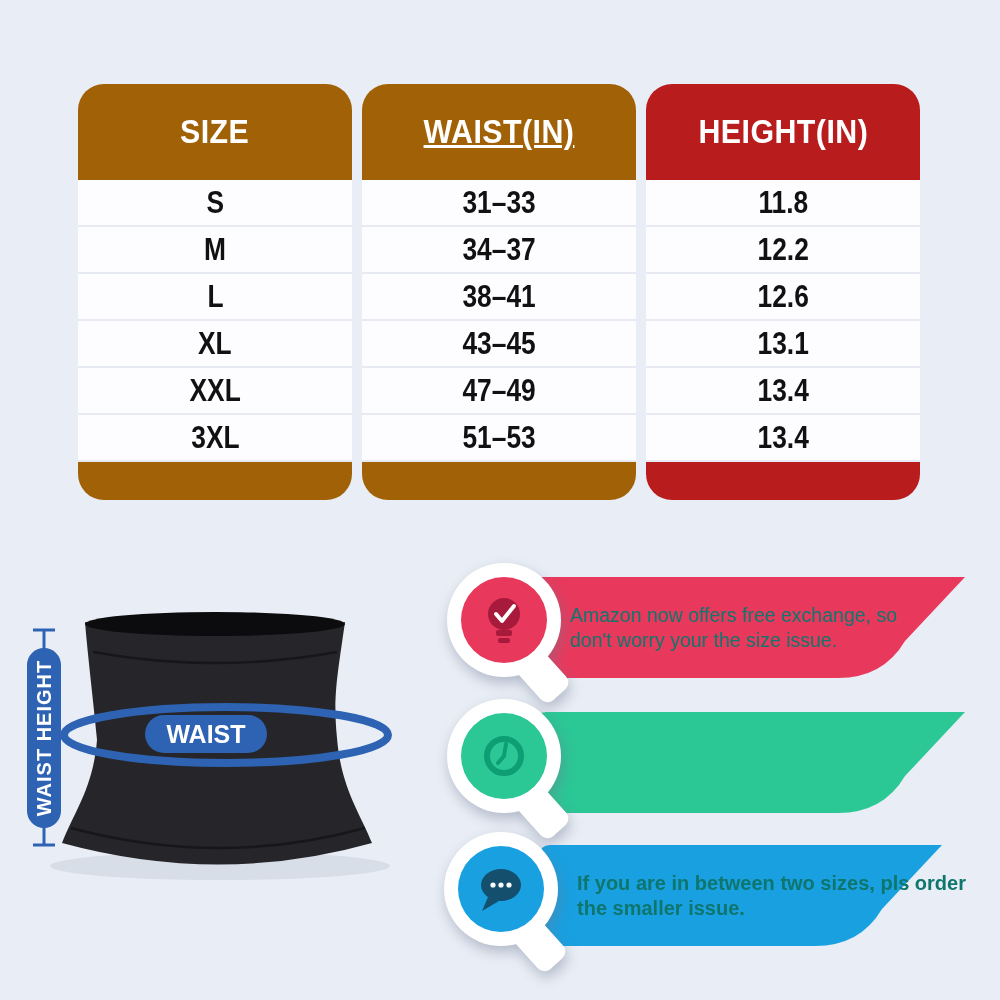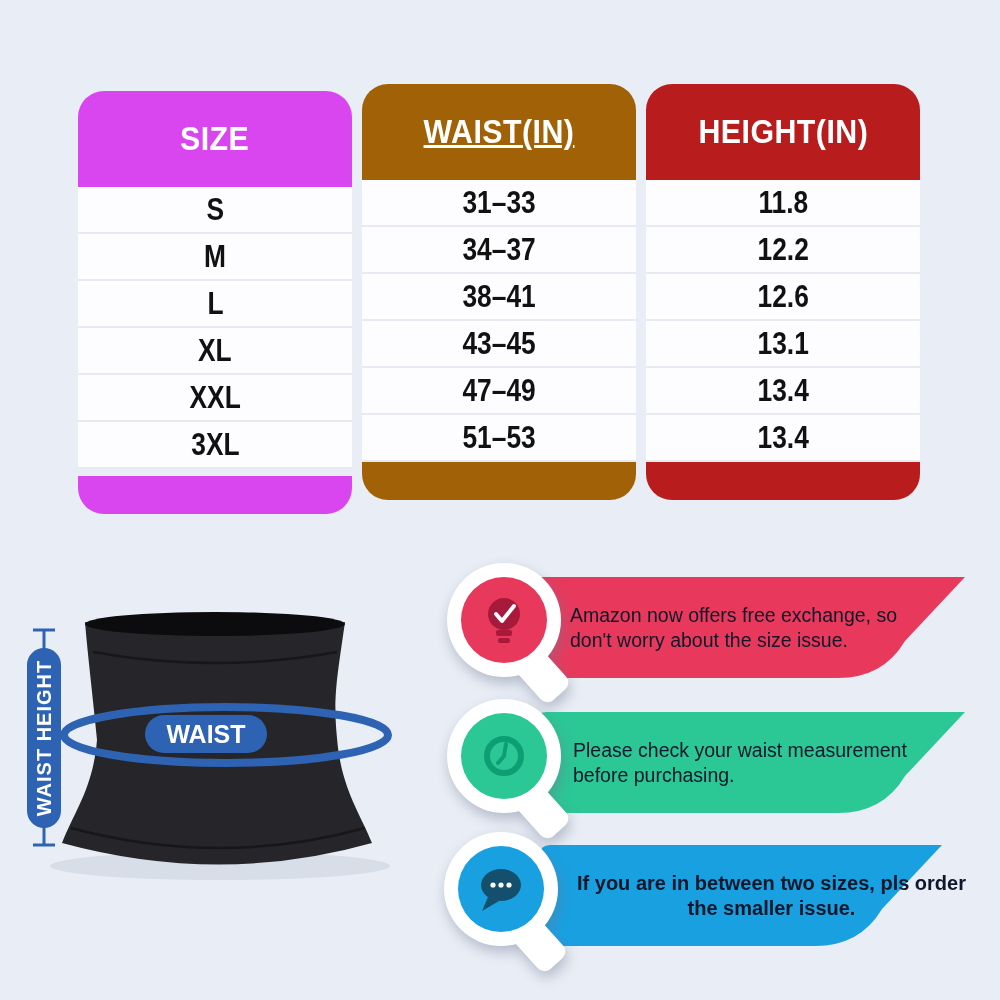--- a/index.html
+++ b/index.html
@@ -6,36 +6,36 @@
   body{font-family:"Liberation Sans","DejaVu Sans",sans-serif;}
   .canvas{position:relative;width:1000px;height:1000px;background:#E9EEF6;overflow:hidden;}
 
   
   .size-table{position:absolute;left:78px;top:84px;width:842px;display:grid;
     grid-template-columns:274px 274px 274px;column-gap:10px;}
   .col{display:flex;flex-direction:column;}
   .col-header{height:96px;border-radius:26px 26px 0 0;display:flex;align-items:center;justify-content:center;
     color:#fff;font-size:33px;font-weight:700;letter-spacing:.5px;}
   .col-footer{height:38px;border-radius:0 0 26px 26px;}
-  .c-green{background:#d946ef;margin-top:7px;}
+  .c-green{background:#a16207;}
   .c-blue{background:#a16207;text-decoration:underline;}
   .c-orange{background:#b91c1c;}
   .cell{height:45px;background:#FDFDFF;border-bottom:2px solid #E7EAF2;display:flex;align-items:center;justify-content:center;
     color:#111;font-size:31px;font-weight:700;}
   .cond{display:inline-block;transform:scaleX(.85);}
   .cond-h{display:inline-block;transform:scaleX(.92);}
 
   
   .diagram{position:absolute;left:15px;top:598px;width:430px;height:292px;}
 
   
   .note{position:absolute;}
   .ribbon{position:absolute;left:0;top:0;}
   .note-text{position:absolute;left:37px;top:0;height:101px;display:flex;flex-direction:column;justify-content:center;
-    color:#0f172a;font-size:19.5px;line-height:25px;white-space:nowrap;}
+    color:#0f766e;font-size:19.5px;line-height:25px;white-space:nowrap;}
   .note-text.bold{font-weight:700;font-size:20px;}
   .badge{position:absolute;filter:drop-shadow(2px 6px 7px rgba(110,120,145,.45));}
 </style>
 </head>
 <body>
 
 <div class="canvas">
 
   <div class="size-table">
 
@@ -144,56 +144,52 @@
     <rect x="12" y="50" width="34" height="180" rx="17" fill="#2E62B2"></rect>
     <text x="29" y="140" transform="rotate(-90 29 140)" text-anchor="middle" dominant-baseline="central" font-size="20" font-weight="700" fill="#FFFFFF" letter-spacing="1">WAIST HEIGHT</text>
   </svg>
 
   <div class="note" style="left:533px;top:577px;width:432px;height:101px;">
     <svg class="ribbon" width="432" height="101" viewBox="0 0 432 101">
       <path d="M10,0 L432,0 L372,64 Q350,101 305,101 L10,101 Q0,101 0,91 L0,10 Q0,0 10,0 Z" fill="#E8395C"></path>
     </svg>
     <div class="note-text">
       <div>Amazon now offers free exchange, so</div>
-      <div>don't worry about the size issue.</div>
+      <div>don't worry your the size issue.</div>
     </div>
   </div>
   <svg class="badge" style="left:443px;top:558px;" width="130" height="150" viewBox="0 0 130 150">
     <rect x="80" y="86" width="34" height="58" rx="9" transform="rotate(-42 97 115)" fill="#FFFFFF"></rect>
     <circle cx="61" cy="62" r="57" fill="#FFFFFF"></circle>
     <circle cx="61" cy="62" r="43" fill="#E8395C"></circle>
     <g>
       <circle cx="61" cy="56" r="16" fill="#A81A3C"></circle>
       <rect x="53" y="72" width="16" height="6" rx="2" fill="#A81A3C"></rect>
       <rect x="55" y="80" width="12" height="5" rx="2" fill="#A81A3C"></rect>
       <polyline points="53,56 59,63 71,48" fill="none" stroke="#FFFFFF" stroke-width="4" stroke-linecap="round" stroke-linejoin="round"></polyline>
     </g>
   </svg>
 
   <div class="note" style="left:536px;top:712px;width:429px;height:101px;">
     <svg class="ribbon" width="429" height="101" viewBox="0 0 429 101">
       <path d="M10,0 L429,0 L369,64 Q347,101 302,101 L10,101 Q0,101 0,91 L0,10 Q0,0 10,0 Z" fill="#2BC795"></path>
     </svg>
-    <div class="note-text">
-      <div>Please check your waist measurement</div>
-      <div>before purchasing.</div>
-    </div>
   </div>
   <svg class="badge" style="left:443px;top:694px;" width="130" height="150" viewBox="0 0 130 150">
     <rect x="80" y="86" width="34" height="58" rx="9" transform="rotate(-42 97 115)" fill="#FFFFFF"></rect>
     <circle cx="61" cy="62" r="57" fill="#FFFFFF"></circle>
     <circle cx="61" cy="62" r="43" fill="#2BC795"></circle>
     <g>
       <circle cx="61" cy="62" r="17" fill="none" stroke-width="6" stroke="#0E9E74"></circle>
       <line x1="61" y1="62" x2="63" y2="50" stroke-width="4" stroke-linecap="round" stroke="#0E9E74"></line>
       <line x1="61" y1="62" x2="55" y2="69" stroke-width="4" stroke-linecap="round" stroke="#0E9E74"></line>
     </g>
   </svg>
 
-  <div class="note" style="left:540px;top:845px;width:402px;height:101px;text-align:center;">
+  <div class="note" style="left:540px;top:845px;width:402px;height:101px;">
     <svg class="ribbon" width="402" height="101" viewBox="0 0 402 101">
       <path d="M10,0 L402,0 L342,64 Q320,101 275,101 L10,101 Q0,101 0,91 L0,10 Q0,0 10,0 Z" fill="#18A0E1"></path>
     </svg>
     <div class="note-text bold">
       <div>If you are in between two sizes, pls order</div>
       <div>the smaller issue.</div>
     </div>
   </div>
   <svg class="badge" style="left:440px;top:827px;" width="130" height="150" viewBox="0 0 130 150">
     <rect x="80" y="86" width="34" height="58" rx="9" transform="rotate(-42 97 115)" fill="#FFFFFF"></rect>

